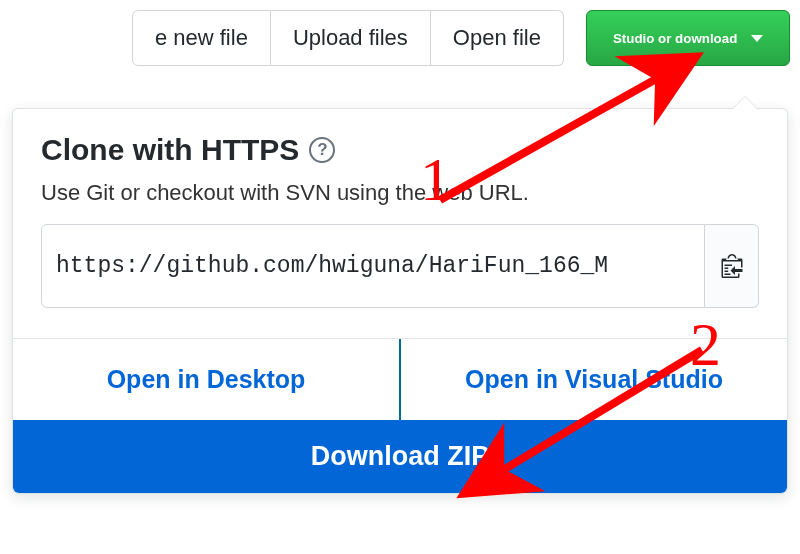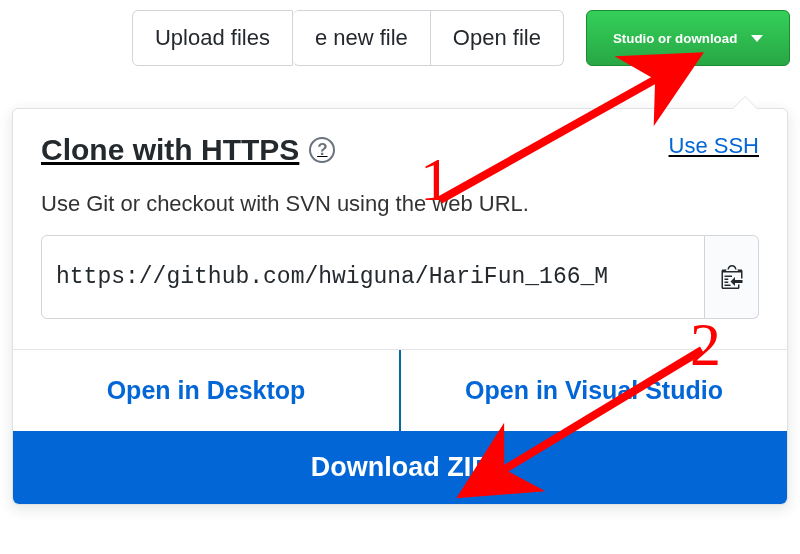--- a/index.html
+++ b/index.html
@@ -71,22 +71,22 @@
       width: 0; height: 0;
       border-left: 12px solid transparent;
       border-right: 12px solid transparent;
       border-bottom: 12px solid #fff;
       filter: drop-shadow(0 -1px 0 #dfe2e5);
     }
     .popover-body { padding: 24px 28px 22px; }
     .popover-head {
       display: flex;
       justify-content: space-between;
-      margin-bottom: 24px;
-      text-decoration: underline;
+      align-items: center;
+      margin-bottom: 13px;
     }
     .popover-title { font-size: 30px; font-weight: 700; color:#24292e; display:flex; align-items:center; gap:10px;}
     .help-icon {
       display:inline-flex; align-items:center; justify-content:center;
       width:26px; height:26px; border:2px solid #6a737d; border-radius:50%;
       font-size:17px; color:#6a737d; font-weight:600;
     }
     .use-ssh { color:#0366d6; font-size:22px; cursor:pointer; }
     .subtext { font-size:22px; color:#333; margin: 10px 0 18px; }
     .url-row { display:flex; }
@@ -114,38 +114,37 @@
 
     
     .anno { position:absolute; top:0; left:0; width:800px; height:554px; pointer-events:none; }
     .num { font-family: Georgia, 'Times New Roman', serif; font-size:62px; fill:#ff0000; font-weight:400;}
   </style>
 </head>
 <body>
 
 <div class="toolbar">
   <div class="btn-group">
+    <button class="btn first-btn">e new file</button>
     <button class="btn">Upload files</button>
-    <button class="btn first-btn">e new file</button>
     <button class="btn">Open file</button>
   </div>
   <button class="btn-primary">
     <span>Studio or download</span>
     <span class="caret"></span>
   </button>
 </div>
 
 <div class="popover">
   <div class="popover-body">
     <div class="popover-head">
       <div class="popover-title">
         <span>Clone with HTTPS</span>
         <span class="help-icon">?</span>
       </div>
-      <span class="use-ssh">Use SSH</span>
     </div>
     <div class="subtext">Use Git or checkout with SVN using the web URL.</div>
     <div class="url-row">
       <div class="url-input">https://github.com/hwiguna/HariFun_166_M</div>
       <div class="copy-btn">
         <svg width="22" height="24" viewBox="0 0 14 16">
           <path fill="#24292e" d="M2 13h4v1H2v-1zm5-6H2v1h5V7zm2 3V8l-3 3 3 3v-2h5v-2H9zM4.5 9H2v1h2.5V9zM2 12h2.5v-1H2v1zm9 1h1v2c0 .55-.45 1-1 1H1c-.55 0-1-.45-1-1V4c0-.55.45-1 1-1h3C4 1.34 5.34 0 7 0s3 1.34 3 3h3c.55 0 1 .45 1 1v5h-1V5H1v10h10v-2zM2 4h9c0-.55-.45-1-1-1H9c0-1.1-.9-2-2-2s-2 .9-2 2H4c-.55 0-1 .45-1 1z"></path>
         </svg>
       </div>
     </div>

